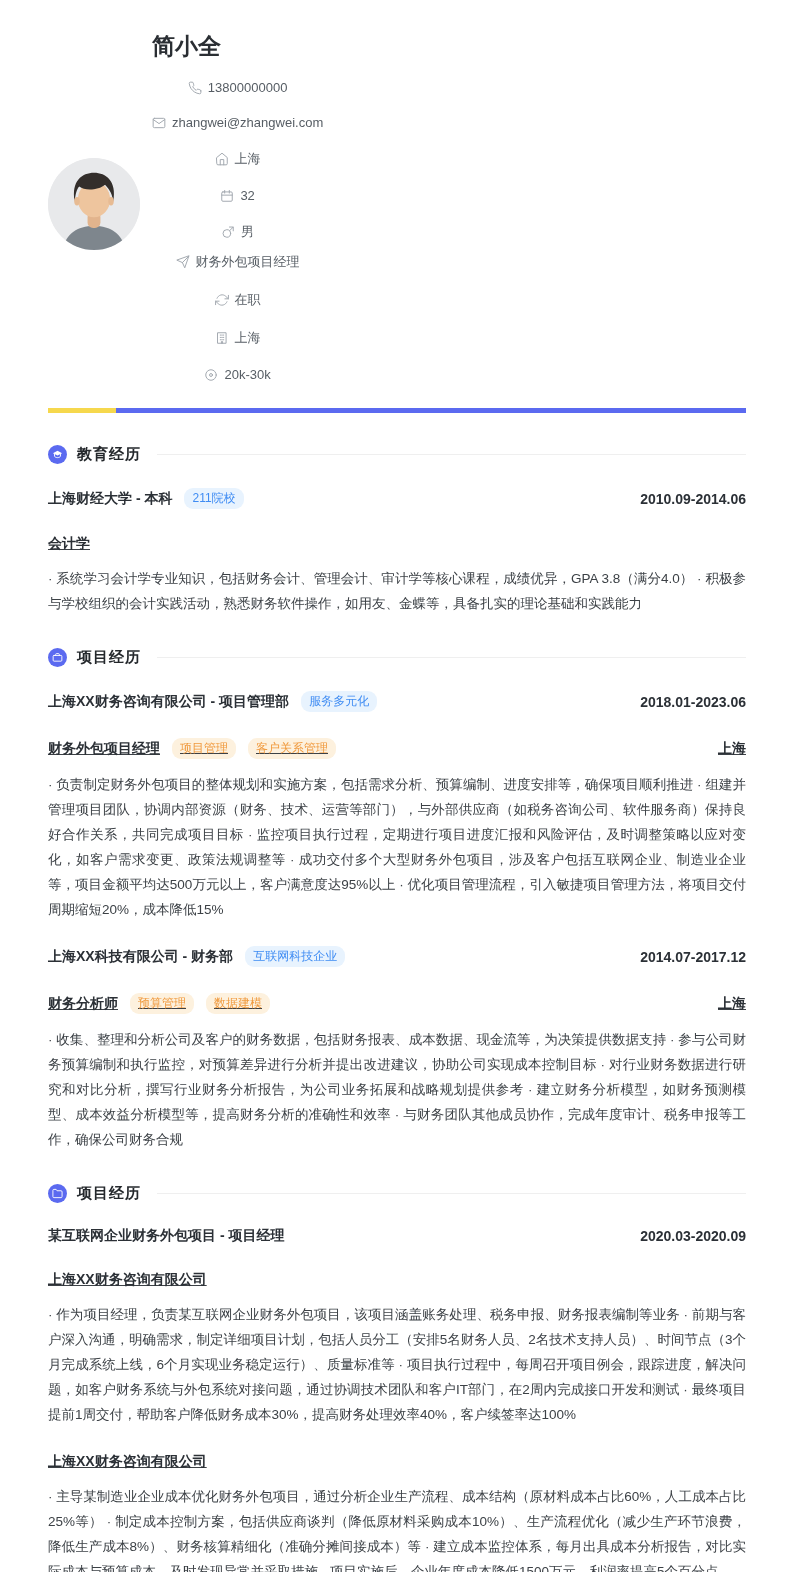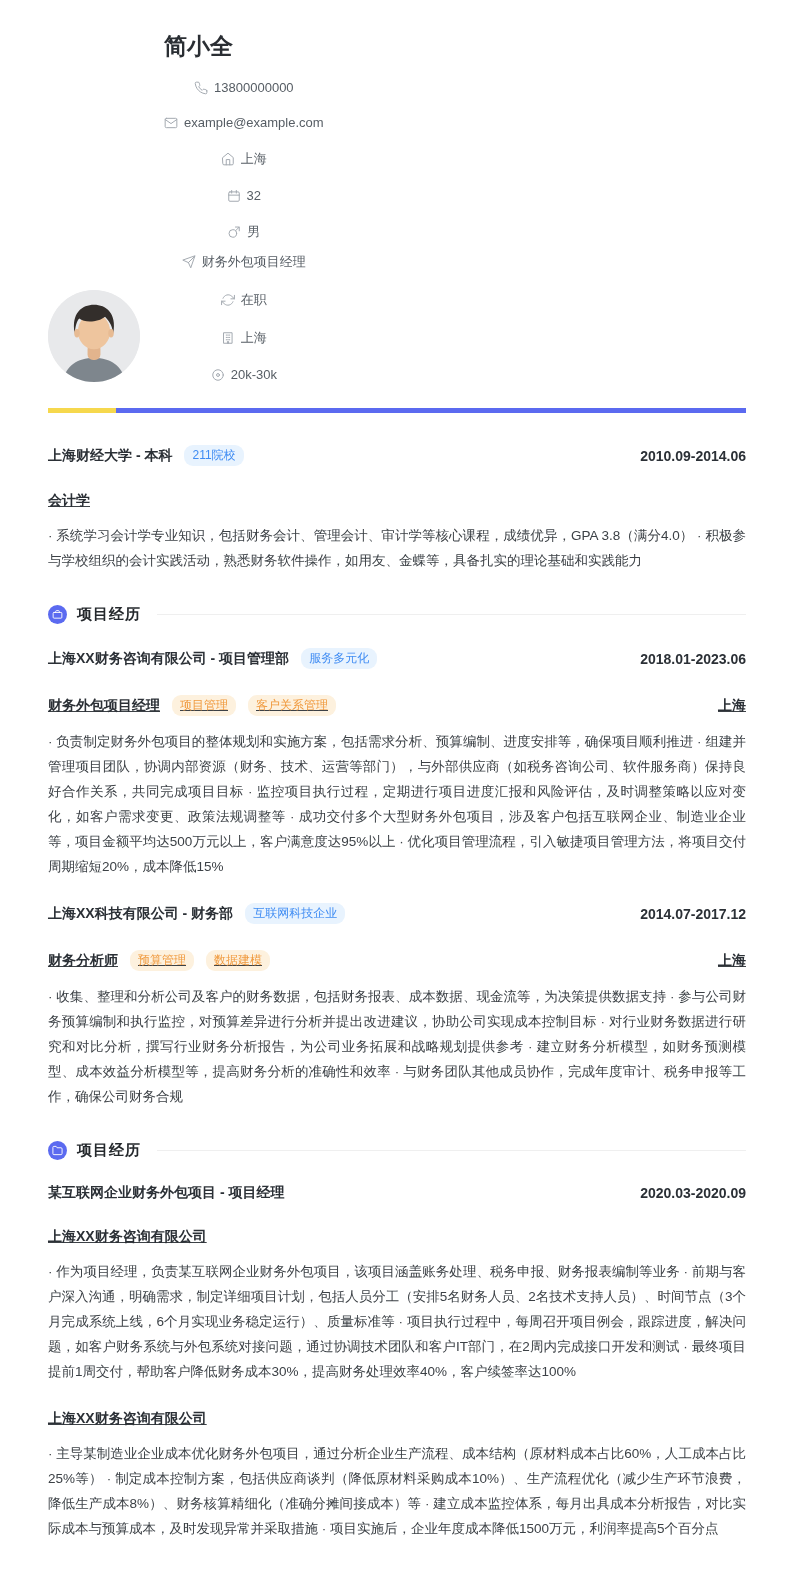--- a/index.html
+++ b/index.html
@@ -13,21 +13,21 @@
   }
   *{margin:0;padding:0;box-sizing:border-box;}
   html,body{background:#fff;}
   body{
     width:794px;
     font-family:"Liberation Sans","DejaVu Sans",sans-serif;
     color:#3c4146;
   }
   .page{width:794px;padding:26px 48px 34px;}
   
-  .header{display:flex;align-items:flex-end;gap:24px;}
+  .header{display:flex;align-items:center;gap:12px;}
   .avatar{width:92px;height:92px;border-radius:50%;overflow:hidden;background:#e8e9eb;flex:0 0 auto;}
   .avatar svg{display:block;width:100%;height:100%;}
   .header-info{padding-top:5px;}
   .name{font-size:23px;font-weight:bold;color:#2a2e33;margin-bottom:18px;}
   .contact-row{display:flex;align-items:center;gap:20px;margin-top:12px;flex-direction:column;}
   .contact-row:first-of-type{margin-top:0;}
   .contact-item{display:flex;align-items:center;gap:6px;font-size:13px;color:#565d64;}
   .cicon{width:14px;height:14px;display:block;stroke:#a3a9b0;fill:none;stroke-width:1.7;stroke-linecap:round;stroke-linejoin:round;}
   
   .divider{display:flex;height:5px;margin-top:26px;}
@@ -82,21 +82,21 @@
           <svg class="cicon" viewBox="0 0 24 24">
               <path d="M22 16.92v3a2 2 0 0 1-2.18 2 19.79 19.79 0 0 1-8.63-3.07 19.5 19.5 0 0 1-6-6 19.79 19.79 0 0 1-3.07-8.67A2 2 0 0 1 4.11 2h3a2 2 0 0 1 2 1.72 12.84 12.84 0 0 0 .7 2.81 2 2 0 0 1-.45 2.11L8.09 9.91a16 16 0 0 0 6 6l1.27-1.27a2 2 0 0 1 2.11-.45 12.84 12.84 0 0 0 2.81.7A2 2 0 0 1 22 16.92z"></path>
             </svg>
           <span>13800000000</span>
         </span>
         <span class="contact-item">
           <svg class="cicon" viewBox="0 0 24 24">
               <rect x="2" y="4" width="20" height="16" rx="2"></rect>
               <polyline points="22,6 12,13 2,6"></polyline>
             </svg>
-          <span>example@example.com</span>
+          <span>zhangwei@zhangwei.com</span>
         </span>
         <span class="contact-item">
           <svg class="cicon" viewBox="0 0 24 24">
               <path d="M3 9.5 12 2l9 7.5V20a2 2 0 0 1-2 2H5a2 2 0 0 1-2-2z"></path>
               <polyline points="9 22 9 13 15 13 15 22"></polyline>
             </svg>
           <span>上海</span>
         </span>
         <span class="contact-item">
           <svg class="cicon" viewBox="0 0 24 24">
@@ -152,20 +152,30 @@
       </div>
     </div>
   </div>
 
   <div class="divider">
     <div class="d-yellow"></div>
     <div class="d-blue"></div>
   </div>
 
   <div class="section">
+    <div class="sec-head">
+      <span class="sec-icon">
+        <svg viewBox="0 0 24 24">
+            <path d="M12 4 2 9l10 5 10-5z" fill="#fff" stroke="none"></path>
+            <path d="M5.5 11.5v4c0 1.6 3 3.3 6.5 3.3s6.5-1.7 6.5-3.3v-4"></path>
+          </svg>
+      </span>
+      <span class="sec-title">教育经历</span>
+      <span class="sec-line"></span>
+    </div>
     <div class="entry">
       <div class="entry-head">
         <span class="entry-left">
           <span class="entry-title">上海财经大学 - 本科</span>
           <span class="badge badge-blue">211院校</span>
         </span>
         <span class="entry-date">2010.09-2014.06</span>
       </div>
       <div class="sub-row">
         <span class="entry-title">会计学</span>

